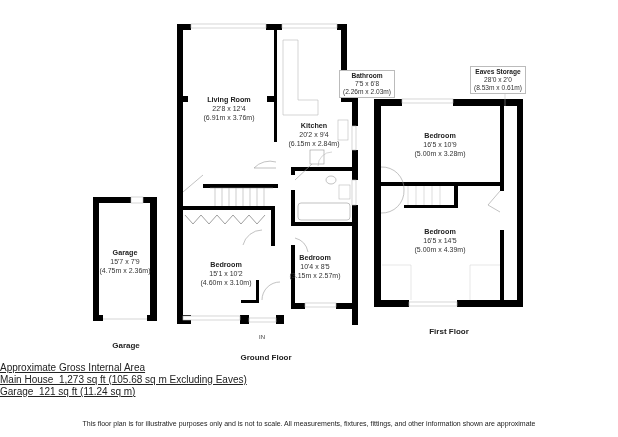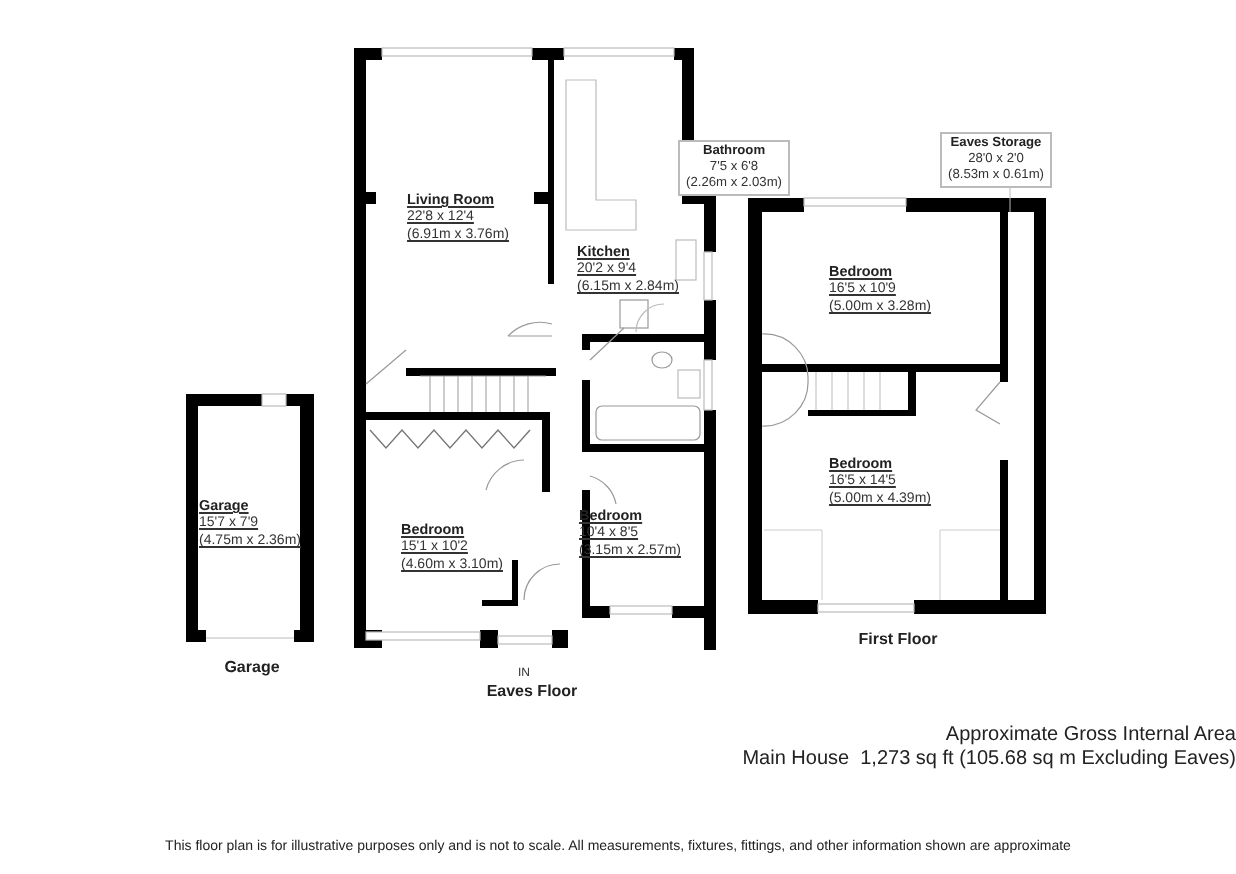--- a/index.html
+++ b/index.html
@@ -1,24 +1,24 @@
 <!DOCTYPE html>
 <html><head>
   <meta charset="utf-8">
   <style>
     html, body { margin: 0; padding: 0; background: #ffffff; }
     body { width: 618px; height: 437px; position: relative; overflow: hidden; font-family: "Liberation Sans", sans-serif; color: #222; }
     #plan { position: absolute; left: 0; top: 0; width: 618px; height: 437px; }
-    .label { position: absolute; text-align: left; font-size: 7px; line-height: 9px; color: #333; white-space: nowrap; transform: translateX(-50%); text-decoration: underline; }
+    .label { position: absolute; text-align: center; font-size: 7px; line-height: 9px; color: #333; white-space: nowrap; transform: translateX(-50%); }
     .label .name { font-weight: bold; font-size: 7.2px; color: #222; }
     .box { position: absolute; border: 1px solid #bbb; background: #fff; text-align: center; font-size: 6.6px; line-height: 8px; padding: 1px 3px; white-space: nowrap; color: #333; }
     .box .name { font-weight: bold; color: #222; }
-    .floor-title { position: absolute; font-weight: bold; font-size: 8px; color: #222; transform: translateX(-50%); white-space: nowrap; }
+    .floor-title { position: absolute; font-weight: bold; font-size: 8px; color: #222; transform: translateX(-50%); white-space: nowrap; margin-top: 12px; }
     .in-label { position: absolute; font-size: 6px; color: #333; transform: translateX(-50%); }
-    .area { position: absolute; left: 0; width: 618px; top: 362px; text-align: right; font-size: 10px; line-height: 12px; color: #222; }
+    .area { position: absolute; left: 0; width: 618px; top: 362px; text-align: left; font-size: 10px; line-height: 12px; color: #222; text-decoration: underline; }
     .area div { white-space: pre; }
     .disclaimer { position: absolute; left: 0; width: 618px; top: 420px; text-align: center; font-size: 7px; color: #222; }
   </style>
 </head>
 <body>
 
 <svg id="plan" width="618" height="437" viewBox="0 0 618 437" xmlns="http://www.w3.org/2000/svg">
 
   <g>
     <rect x="93" y="197" width="6" height="124" fill="#000"></rect>
@@ -183,21 +183,22 @@
   <div>(5.00m x 3.28m)</div>
 </div>
 <div class="label" style="left:440px; top:227px;">
   <div class="name">Bedroom</div>
   <div>16'5 x 14'5</div>
   <div>(5.00m x 4.39m)</div>
 </div>
 
 <div class="floor-title" style="left:126px; top:329px;">Garage</div>
 <div class="in-label" style="left:262px; top:334px;">IN</div>
-<div class="floor-title" style="left:266px; top:341px;">Eaves Floor</div>
+<div class="floor-title" style="left:266px; top:341px;">Ground Floor</div>
 <div class="floor-title" style="left:449px; top:315px;">First Floor</div>
 
 <div class="area">
   <div>Approximate Gross Internal Area</div>
   <div>Main House  1,273 sq ft (105.68 sq m Excluding Eaves)</div>
+  <div>Garage  121 sq ft (11.24 sq m)</div>
 </div>
 
 <div class="disclaimer">This floor plan is for illustrative purposes only and is not to scale. All measurements, fixtures, fittings, and other information shown are approximate</div>
 
 </body></html>

